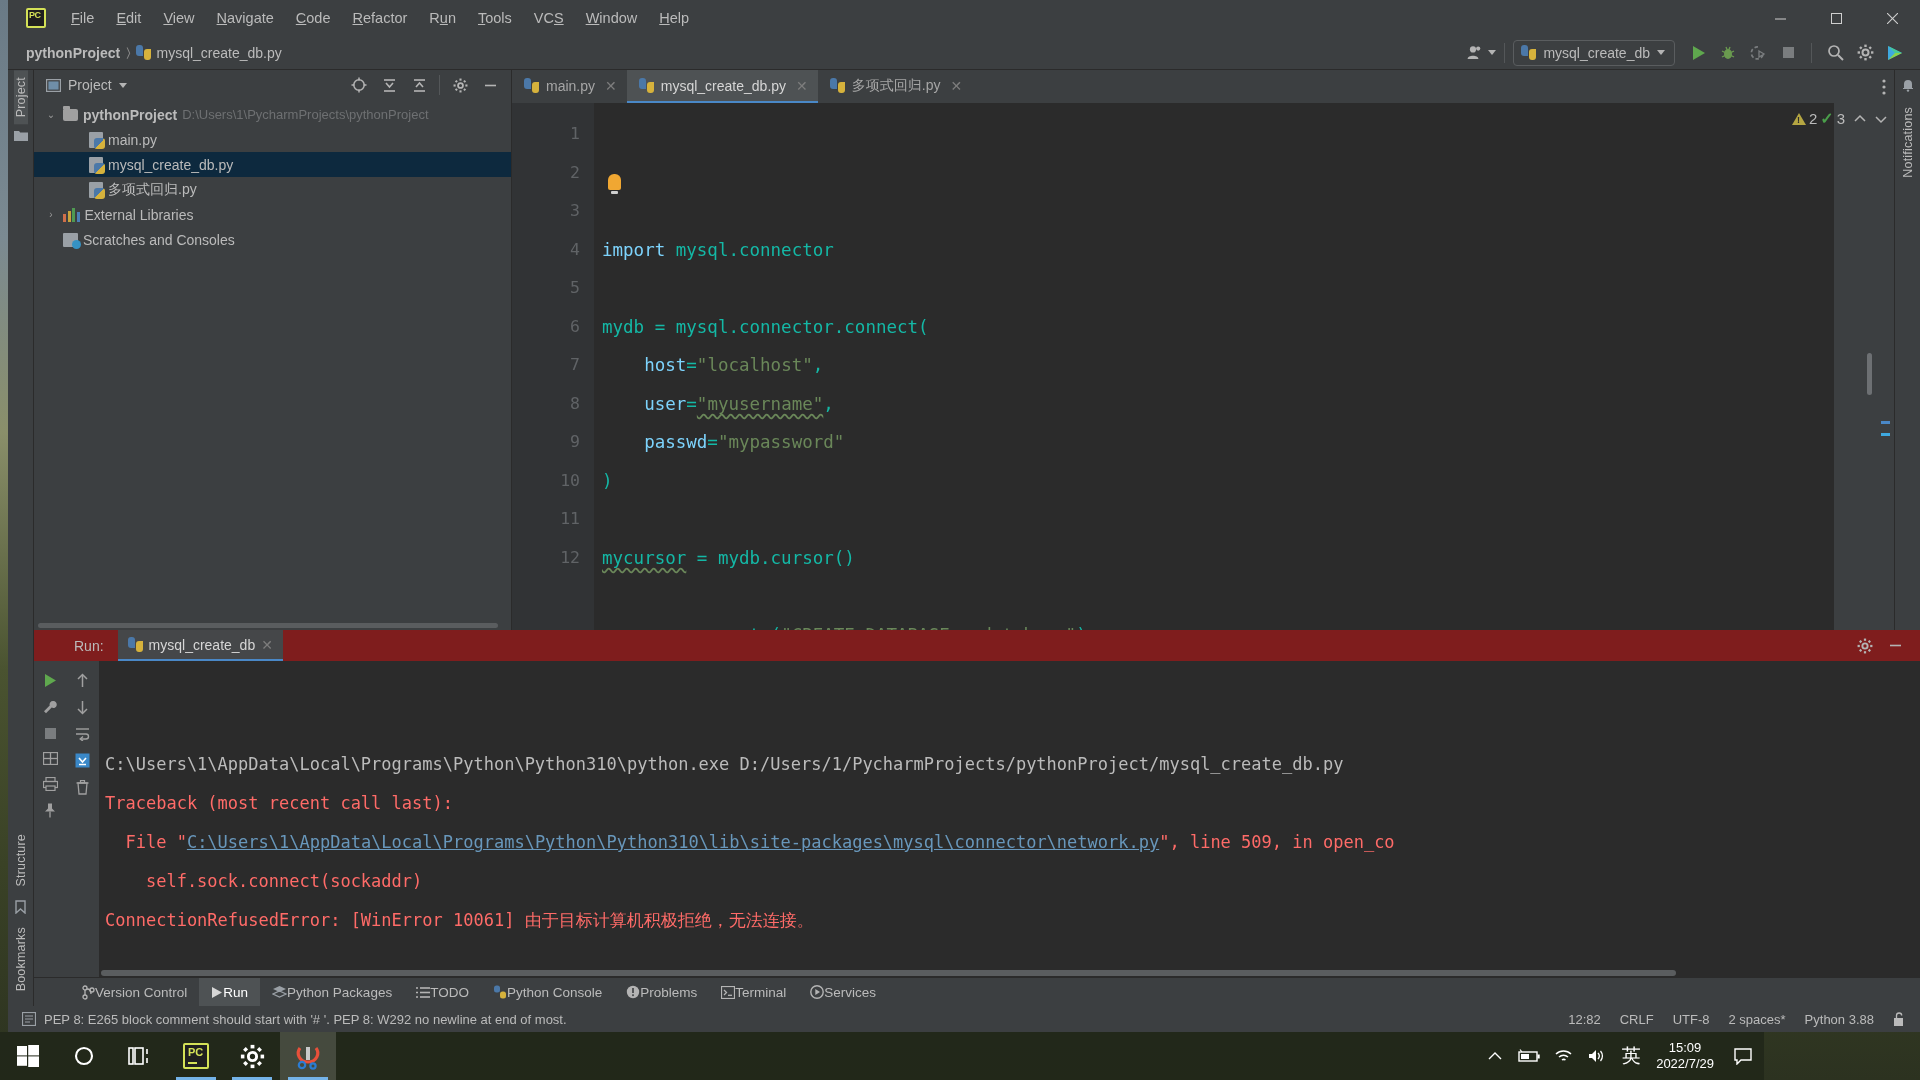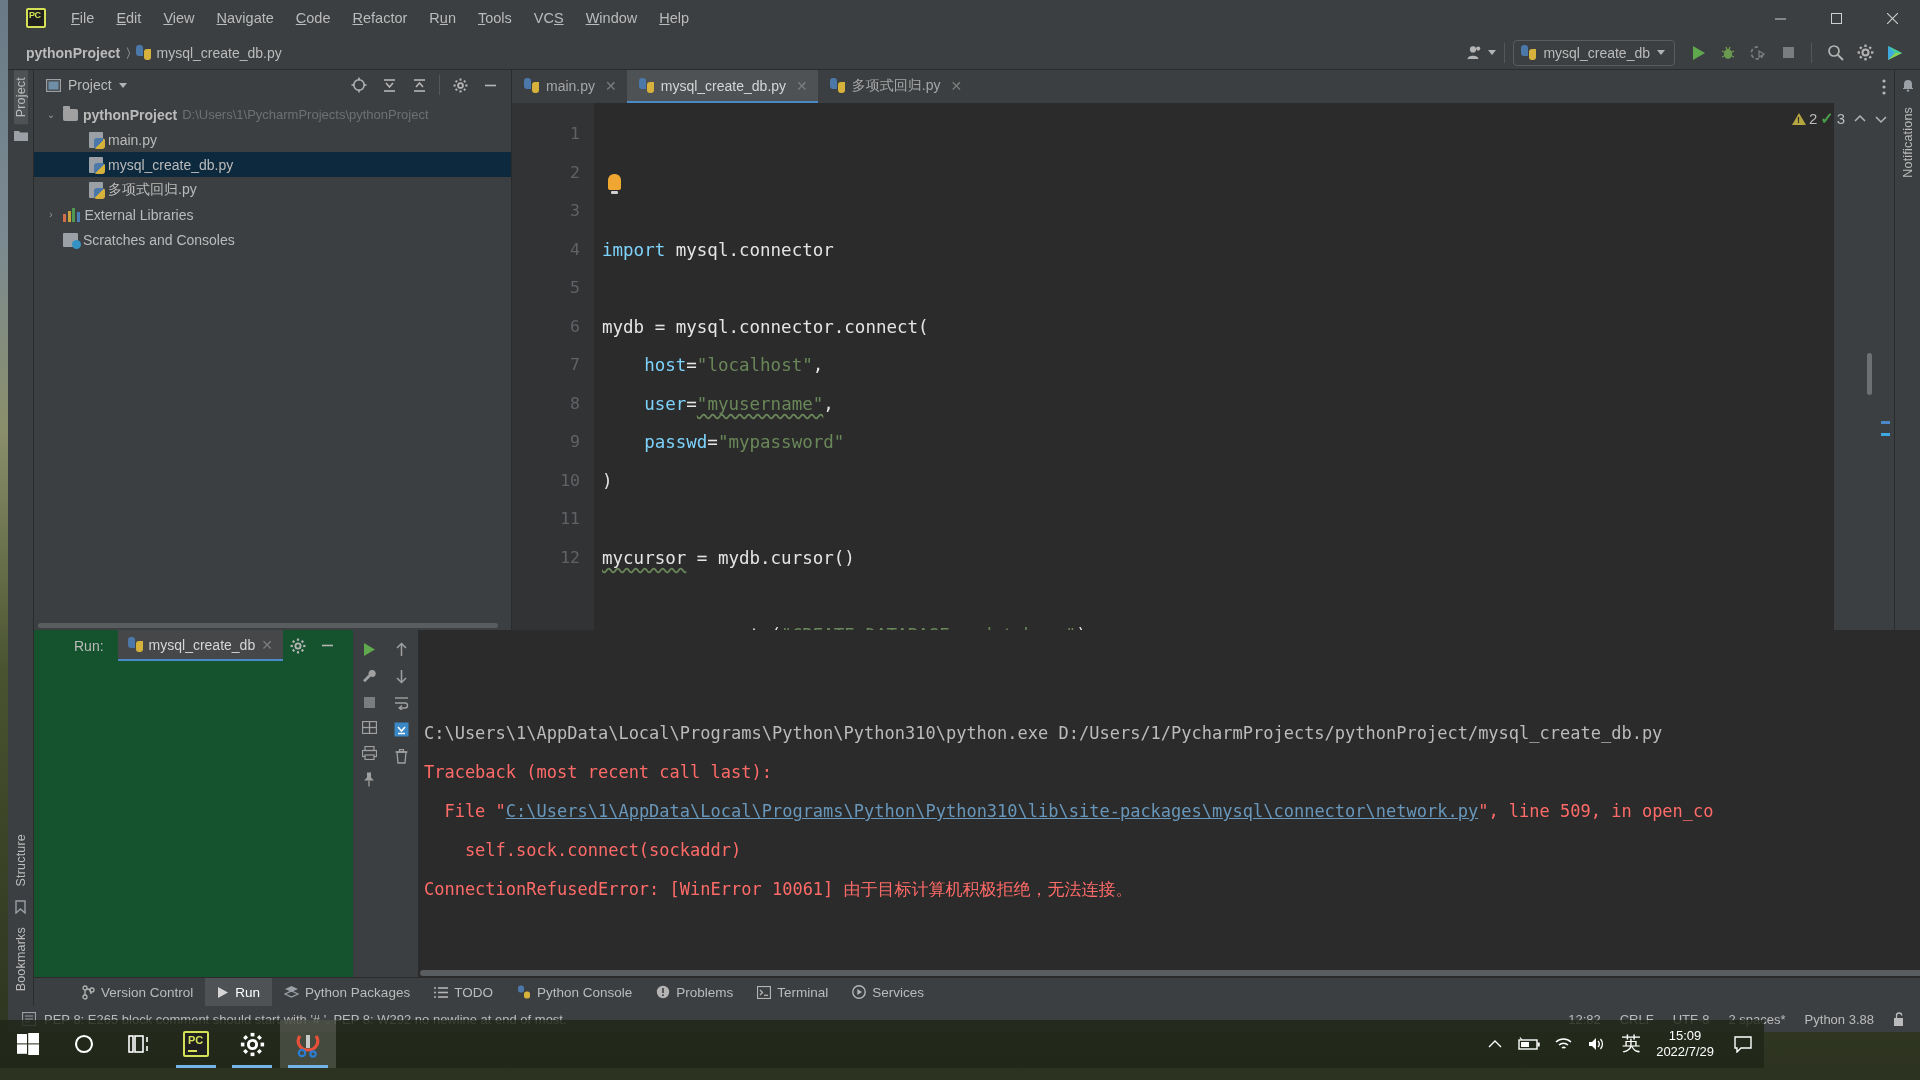--- a/index.html
+++ b/index.html
@@ -151,21 +151,21 @@
     padding:12px 14px 0 0; line-height:38.5px; user-select:none;
   }
   .code-area{
     flex:1 1 auto; position:relative; overflow:hidden;
     font-family:"DejaVu Sans Mono", monospace; font-size:17.5px; line-height:38.5px;
     padding:12px 0 0 8px; white-space:pre;
   }
   .code-area .ln{ height:38.5px; padding-left:0; }
   .kw{ color:#7dd3fc; }
   .str{ color:#6a8759; }
-  .txt{ color:#e5e5e5; }
+  .txt{ color:#14b8a6; }
   .wavy{
     text-decoration:underline; text-decoration-style:wavy;
     text-decoration-color:#6a8759; text-underline-offset:4px;
   }
   .bulb{
     position:absolute; width:13px; height:16px; background:#f0a732;
     border-radius:6px 6px 2px 2px; left:14px; top:71px;
   }
   .bulb:after{content:"";position:absolute;left:3px;bottom:-4px;width:7px;height:3px;background:#cfcfcf;border-radius:1px;}
   .editor-right{
@@ -178,21 +178,21 @@
   .chk{ color:#4a9e4a; font-size:16px; font-weight:bold;}
   .scroll-mini{ position:absolute; right:22px; top:250px; width:5px; height:42px; background:#6d7073; border-radius:3px;}
   .scroll-marks{ position:absolute; right:4px; top:0; width:10px; height:100%;}
   .scroll-marks i{ position:absolute; right:0; width:9px; height:3px; display:block;}
   .right-rail{
     width:26px; flex:0 0 26px; background:#3c3f41; border-left:1px solid #2b2b2b;
     display:flex; flex-direction:column; align-items:center; padding-top:8px;
   }
   .notif-bell{ width:14px;height:14px; position:relative; margin-bottom:8px;}
   
-  .run-panel{ flex:1 1 auto; display:flex; flex-direction:row; background:#14532d; min-height:0;}
+  .run-panel{ flex:1 1 auto; display:flex; flex-direction:column; background:#7f1d1d; min-height:0;}
   .run-head{ height:31px; display:flex; align-items:center; padding-left:40px; gap:0; flex:0 0 31px;}
   .run-label{ font-size:14px; color:#bbbbbb; margin-right:14px;}
   .run-tab{
     display:flex;align-items:center;gap:6px;padding:0 10px;height:31px;font-size:14px;
     color:#d6d6d6; border-bottom:2px solid #4a88c7; background:#454749;
   }
   .run-tab .x{ color:#7d7d7d;}
   .run-head-right{ margin-left:auto; display:flex; align-items:center; padding-right:10px;}
   .run-body{ flex:1 1 auto; display:flex; min-height:0;}
   .run-gutter{
@@ -211,32 +211,32 @@
   .c-red{ color:#ff6b68; }
   .c-link{ color:#6897bb; text-decoration:underline; }
   .con-hscroll{ position:absolute; left:0; right:0; bottom:0; height:10px; background:#2b2b2b;}
   .con-hscroll i{ position:absolute; left:2px; top:3px; width:1575px; height:6px; background:#5a5d5f; border-radius:3px;}
   
   .toolwin-bar{
     height:29px; background:#3c3f41; display:flex; align-items:stretch;
     border-top:1px solid #2b2b2b; flex:0 0 29px; padding-left:36px;
   }
   .tw{
-    display:flex;align-items:center;gap:6px;padding:0 12px;font-size:13.5px;color:#bbbbbb;
+    display:flex;align-items:center;padding:0 12px;font-size:13.5px;color:#bbbbbb;
   }
   .tw.active{ background:#4e5254; }
   
   .statusbar{
     height:26px; background:#3c3f41; display:flex; align-items:center;
     font-size:13px; color:#bbbbbb; flex:0 0 26px; padding:0 10px 0 14px; gap:8px;
   }
   .status-right{ margin-left:auto; display:flex; align-items:center; gap:19px; padding-right:4px;}
   
   .taskbar{
-    position:absolute; left:0; bottom:12px; width:1764px; height:48px;
+    position:absolute; left:0; bottom:0; width:1764px; height:48px;
     background:rgba(32,38,24,0.82);
     display:flex; align-items:center; z-index:30;
   }
   .tb-item{
     width:56px;height:48px;display:flex;align-items:center;justify-content:center;position:relative;color:#fff;
   }
   .tb-item.run:after{
     content:""; position:absolute; bottom:0; left:8px; right:8px; height:3px; background:#74b3e8;
   }
   .tb-item.active{ background:rgba(255,255,255,0.16);}

